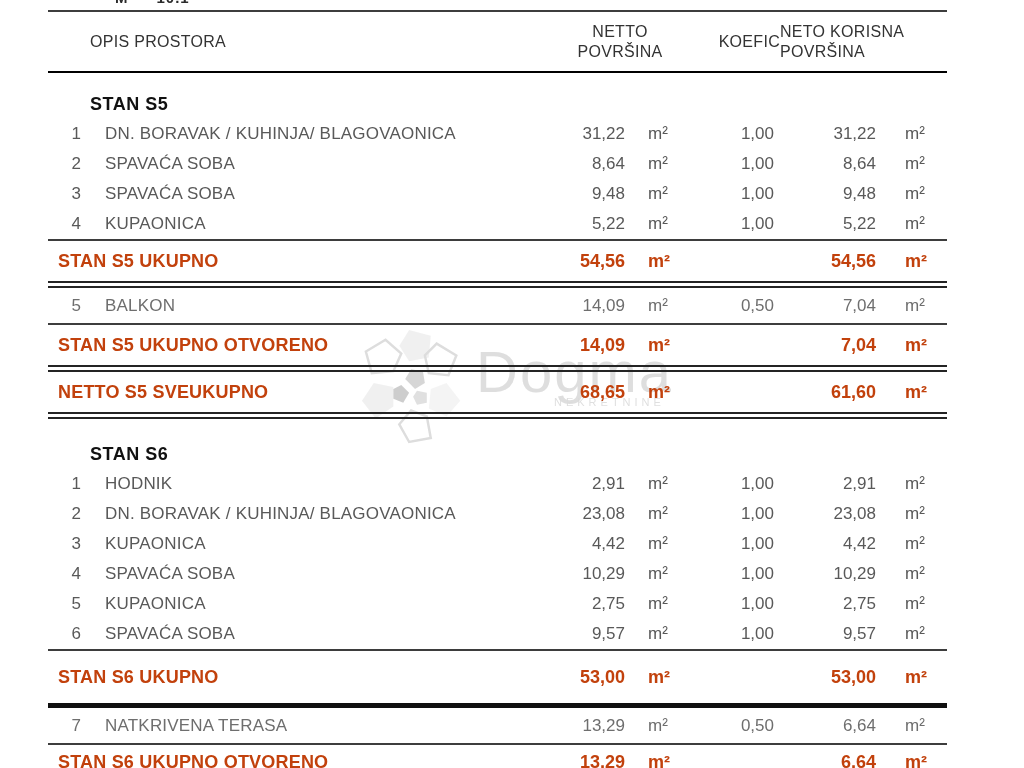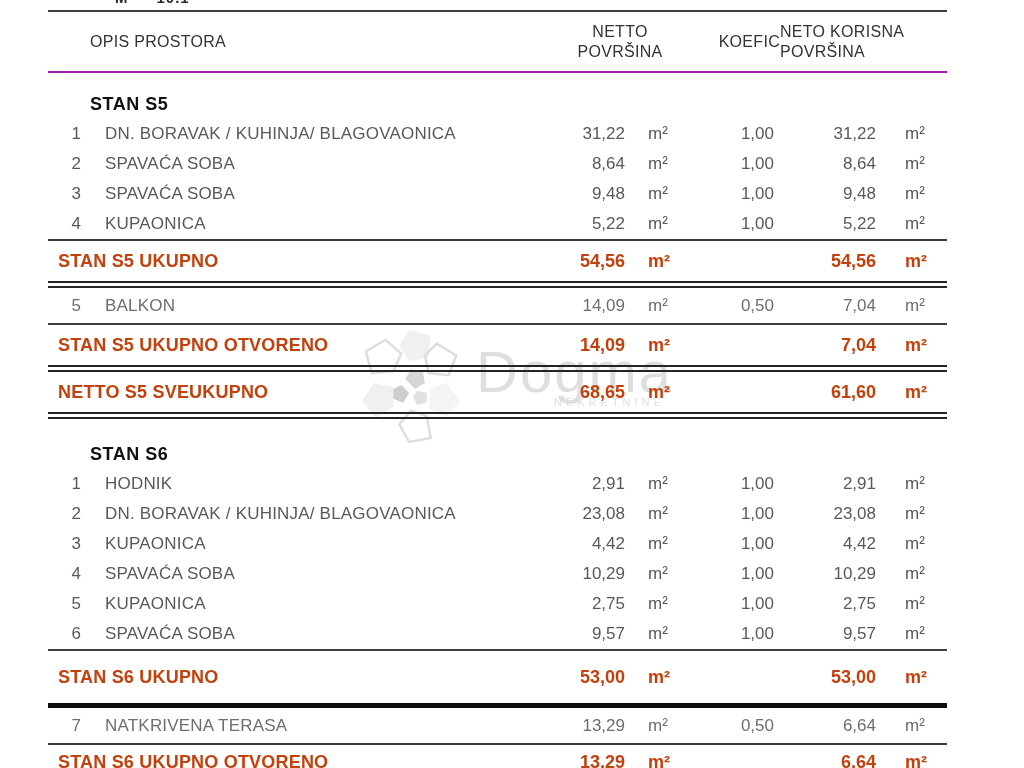--- a/index.html
+++ b/index.html
@@ -69,21 +69,21 @@
   .line-thick  { height: 5px; background: #101010; }
   .line-bottom { height: 2px; background: #9a9a9a; }
 
   .grid-row {
     display: grid;
     grid-template-columns: 42px 1fr 90px 70px 80px 100px 67px;
     align-items: center;
   }
 
   
-  .thead { margin-top: 10px; border-top: 2px solid #3d3d3d; border-bottom: 2px solid #a21caf; height: 63px; }
+  .thead { margin-top: 10px; border-top: 2px solid #3d3d3d; border-bottom: 2px solid #000000; height: 63px; }
   .thead .grid-row { height: 100%; }
   .th { color: #333333; font-size: 16px; letter-spacing: 0.3px; }
   .th-opis { grid-column: 1 / 3; padding-left: 42px; text-align: left; }
   .th-netto { grid-column: 3 / 5; text-align: center; line-height: 1.25; }
   .th-koefic { grid-column: 5; text-align: right; }
   .th-neto { grid-column: 6 / 8; text-align: left; line-height: 1.25; }
 
   .spacer-a { height: 16px; }
   .spacer-b { height: 20px; }
 

